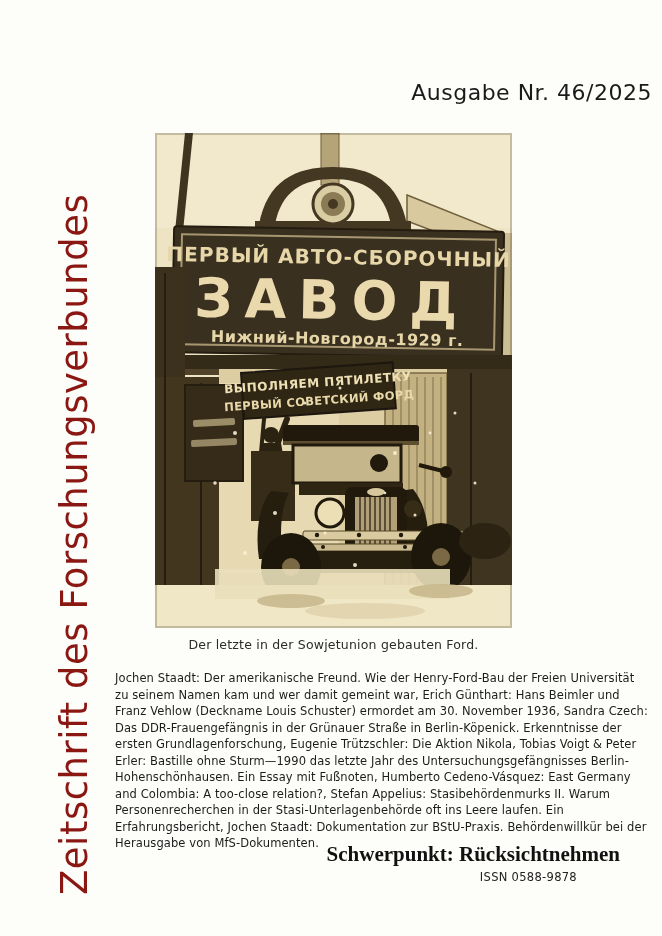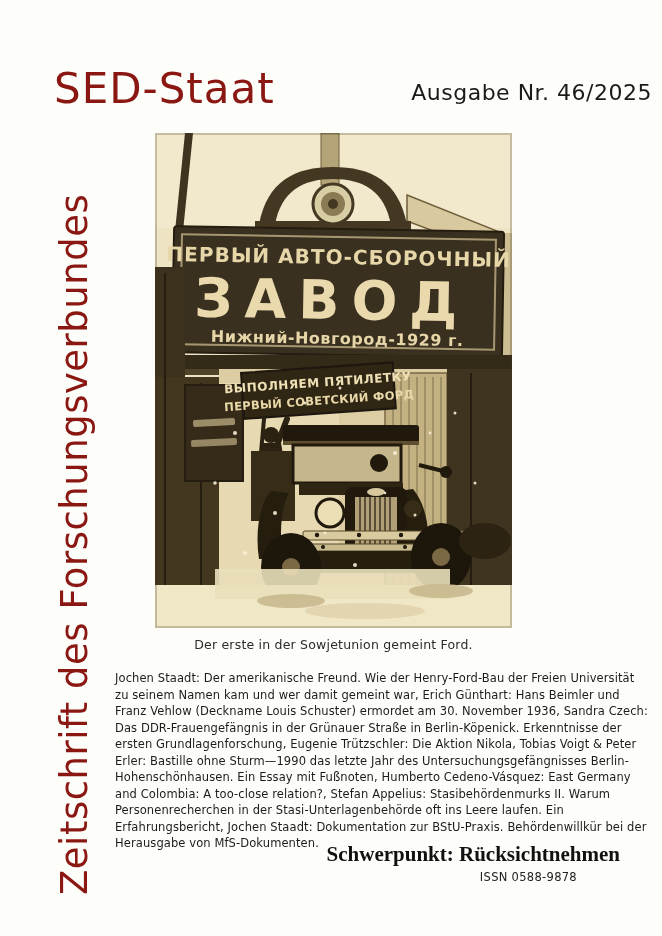--- a/index.html
+++ b/index.html
@@ -59,21 +59,20 @@
     font-size:11.5px;color:#222;letter-spacing:0.3px;
     white-space:nowrap;
   }
   .svgtext{font-family:"DejaVu Sans",sans-serif;font-weight:bold;}
 </style>
 </head>
 <body>
 
 <div class="page">
 
-  <div class="masthead">SED-Staat</div>
 
   <div class="issue">Ausgabe Nr. 46/2025</div>
 
   <div class="vertical-subtitle">Zeitschrift des Forschungsverbundes</div>
 
   <div class="photo">
     <svg viewBox="0 0 357 495" xmlns="http://www.w3.org/2000/svg">
 
       <rect x="0" y="0" width="357" height="495" fill="#eee4c4"></rect>
       <rect x="0" y="0" width="357" height="95" fill="#f2e9cc"></rect>
@@ -209,21 +208,21 @@
         <circle cx="230" cy="360" r="1.3"></circle>
           <circle cx="60" cy="350" r="1.8"></circle>
         <circle cx="185" cy="255" r="1.5"></circle>
           <circle cx="275" cy="300" r="1.4"></circle>
       </g>
 
       <rect x="1" y="1" width="355" height="493" fill="none" stroke="rgba(60,50,30,0.25)" stroke-width="2"></rect>
     </svg>
   </div>
 
-  <div class="caption">Der erste in der Sowjetunion gemeint Ford.</div>
+  <div class="caption">Der letzte in der Sowjetunion gebauten Ford.</div>
 
   <div class="contents">Jochen Staadt: Der amerikanische Freund. Wie der Henry-Ford-Bau der Freien Universität zu seinem Namen kam und wer damit gemeint war, Erich Günthart: Hans Beimler und Franz Vehlow (Deckname Louis Schuster) ermordet am 30. November 1936, Sandra Czech: Das DDR-Frauengefängnis in der Grünauer Straße in Berlin-Köpenick. Erkenntnisse der ersten Grundlagenforschung, Eugenie Trützschler: Die Aktion Nikola, Tobias Voigt &amp; Peter Erler: Bastille ohne Sturm—1990 das letzte Jahr des Untersuchungsgefängnisses Berlin-Hohenschönhausen. Ein Essay mit Fußnoten, Humberto Cedeno-Vásquez: East Germany and Colombia: A too-close relation?, Stefan Appelius: Stasibehördenmurks II. Warum Personenrecherchen in der Stasi-Unterlagenbehörde oft ins Leere laufen. Ein Erfahrungsbericht, Jochen Staadt: Dokumentation zur BStU-Praxis. Behördenwillkür bei der Herausgabe von MfS-Dokumenten.</div>
 
   <div class="focus">Schwerpunkt: Rücksichtnehmen</div>
 
   <div class="issn">ISSN 0588-9878</div>
 
 </div>
 
 </body></html>

